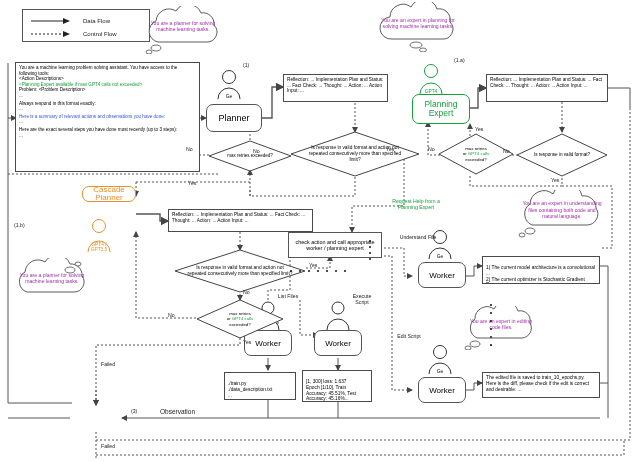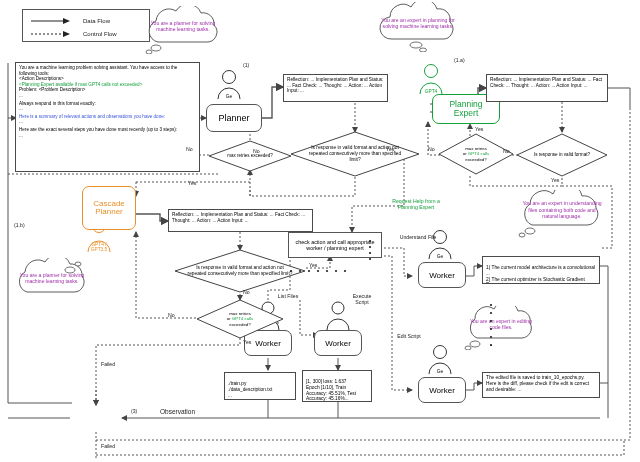--- a/index.html
+++ b/index.html
@@ -266,26 +266,26 @@
       <circle cx="15" cy="9" r="6.5" fill="#fff" stroke="#333" stroke-width="1"></circle>
       <path d="M4,31 a11,11 0 0,1 22,0" fill="#fff" stroke="#333" stroke-width="1"></path>
     </svg>
     <div class="aname">Ge</div>
   </div>
 
   <div class="node rbox" style="left:206px;top:104px;width:56px;height:28px;font-size:9px;">
     <span>Planner</span>
   </div>
 
-  <div class="node rbox" style="left:412px;top:94px;width:68px;height:30px;font-size:8.5px;border-color:#15a03c;margin-left:20px;">
+  <div class="node rbox" style="left:412px;top:94px;width:58px;height:30px;font-size:8.5px;border-color:#15a03c;">
     <span class="green" style="white-space:pre-line;line-height:1.05;">Planning
 Expert</span>
   </div>
 
-  <div class="node rbox" style="left:82px;top:186px;width:54px;height:44px;font-size:8px;border-color:#e8912a;">
+  <div class="node rbox" style="left:82px;top:186px;width:54px;height:16px;font-size:8px;border-color:#e8912a;">
     <span class="orange" style="white-space:pre-line;line-height:1.05;">Cascade
 Planner</span>
   </div>
 
   <div class="node box" style="left:288px;top:232px;width:94px;height:26px;font-size:5.4px;padding:0 3px;">
     <span>check action and call appropriate worker / planning expert</span>
   </div>
 
   <div class="node rbox" style="left:244px;top:330px;width:48px;height:26px;font-size:8px;">
     <span>Worker</span>

